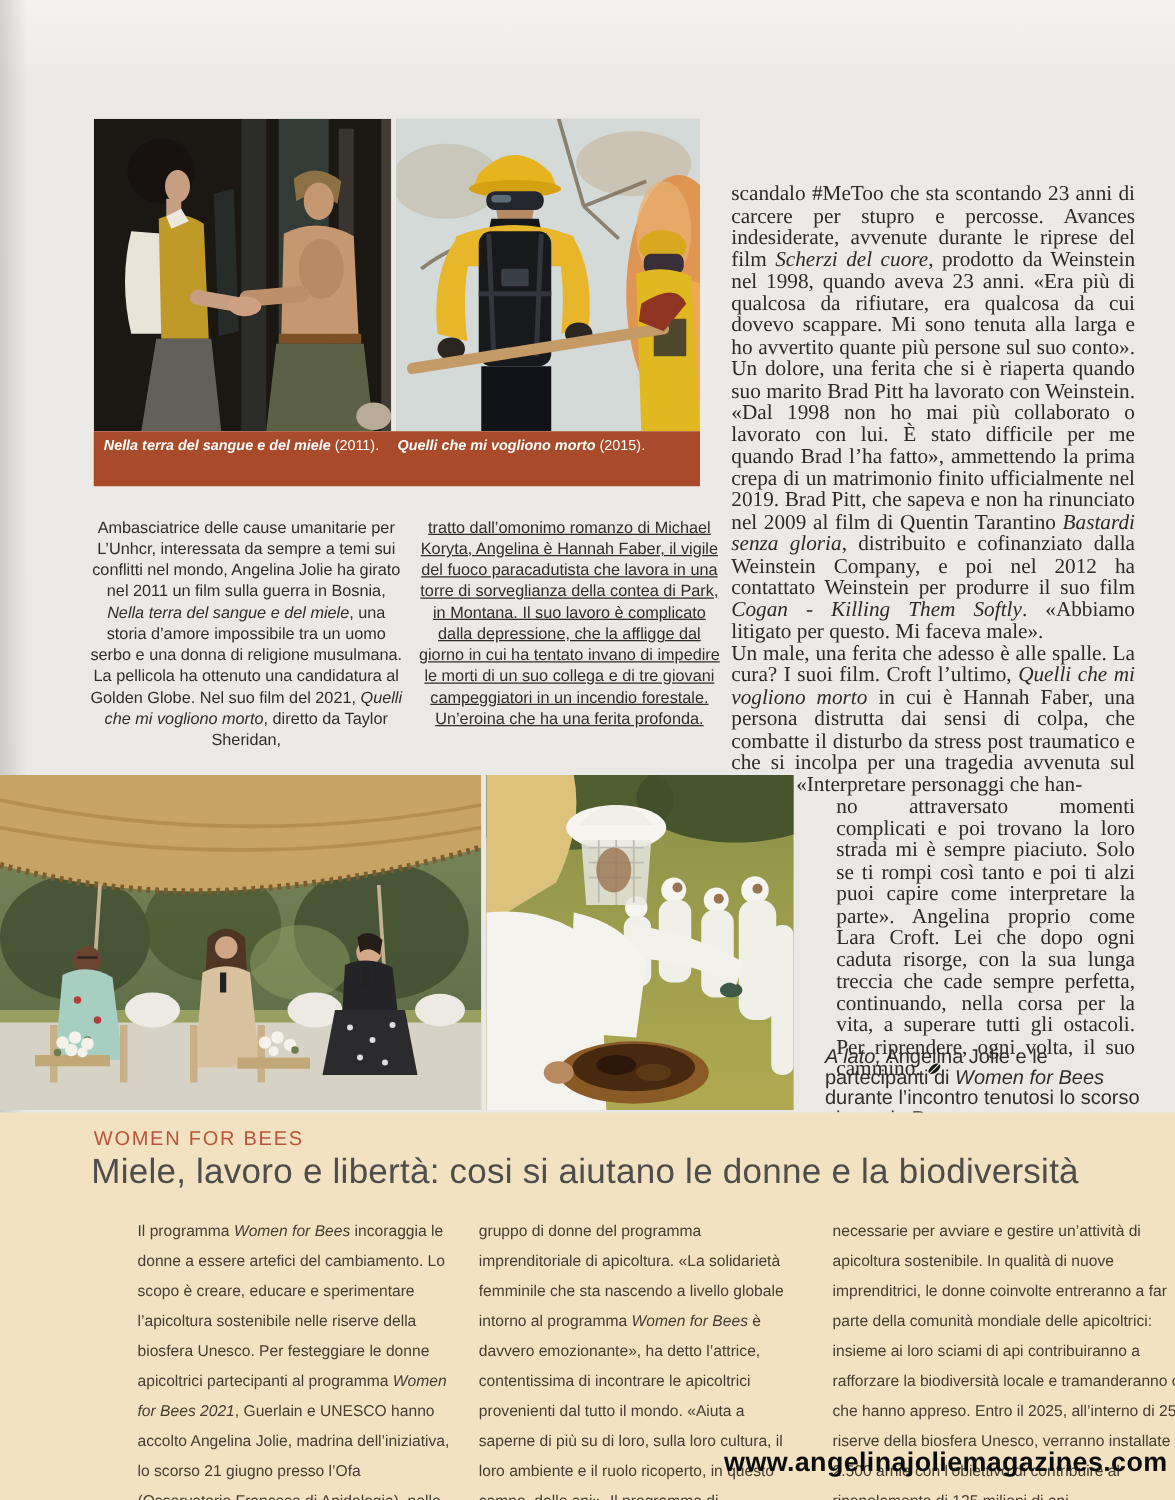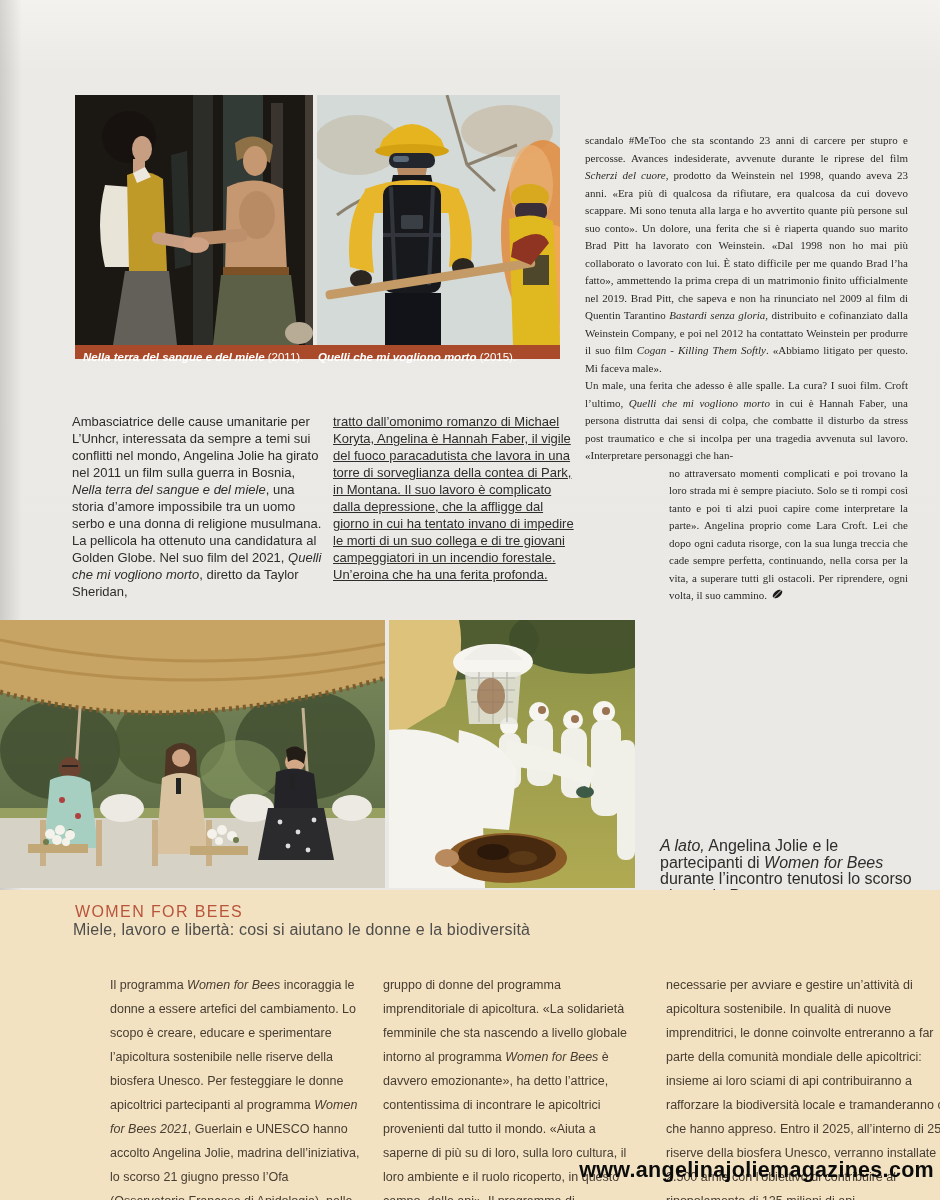--- a/index.html
+++ b/index.html
@@ -4,43 +4,43 @@
 <style>
   html,body{margin:0;padding:0;background:#6f6d6a;}
   .page{position:relative;width:940px;height:1200px;margin:0 auto;overflow:hidden;
         background:linear-gradient(#f3f2ef 0%,#ebeae7 6%,#e9e8e5 100%);
         font-family:"Liberation Sans",sans-serif;}
   .edge-shadow{position:absolute;left:0;top:0;bottom:0;width:22px;
         background:linear-gradient(90deg,rgba(55,50,45,.16),rgba(55,50,45,0));pointer-events:none;}
   .photo{position:absolute;overflow:hidden;background:#ccc;}
   .photo svg{display:block;width:100%;height:100%;}
   
-  .caption-band{position:absolute;left:75px;top:345px;width:485px;height:14px;background:#a94a2a;color:#fff;}
+  .caption-band{position:absolute;left:75px;top:345px;width:485px;height:44px;background:#a94a2a;color:#fff;}
   .caption-band .cap{position:absolute;top:6px;font-size:11.5px;font-weight:bold;white-space:nowrap;}
   .cap-title{font-style:italic;}
   .cap-year{font-style:normal;font-weight:normal;}
   .headline{position:absolute;left:72px;top:372px;font-size:23.5px;letter-spacing:2.2px;color:#8f9499;font-weight:300;}
   
-  .cond{font-size:13px;line-height:17px;color:#2e2d2b;}
+  .cond{font-size:13px;line-height:17px;color:#2e2d2b;text-align:center;}
   .col1{position:absolute;left:72px;top:413px;width:250px;}
   .col2{position:absolute;left:333px;top:413px;width:245px;text-decoration:underline;}
   .it{font-style:italic;}
   
-  .serif-col{position:absolute;left:585px;top:132px;width:323px;
-        font-family:"Liberation Serif","DejaVu Serif",serif;font-size:11px;line-height:17.5px;
+  .serif-col{position:absolute;left:585px;top:146px;width:323px;
+        font-family:"Liberation Serif","DejaVu Serif",serif;font-size:17px;line-height:17.5px;
         color:#2b2a28;text-align:justify;}
   .serif-col .para{margin:0;}
   .serif-col .indent{margin-left:84px;}
   .leaf{display:inline-block;width:13px;height:12px;vertical-align:-1px;margin-left:4px;}
   
   .mid-caption{position:absolute;left:660px;top:838px;width:252px;font-size:16px;line-height:16.5px;color:#2e2d2b;}
   
   .beige{position:absolute;left:0;top:890px;width:940px;height:310px;background:#f2e2c1;}
   .kicker{position:absolute;left:75px;top:13px;font-size:16px;letter-spacing:1.4px;color:#b9543b;}
-  .bees-title{position:absolute;left:73px;top:31px;font-size:16px;color:#4e4d4b;letter-spacing:.2px;font-weight:300;}
+  .bees-title{position:absolute;left:73px;top:31px;font-size:28px;color:#4e4d4b;letter-spacing:.2px;font-weight:300;}
   .bcol{position:absolute;top:83px;font-size:12.5px;line-height:24px;color:#463c32;margin-left:38px;}
   .bcol1{left:72px;width:255px;}
   .bcol2{left:345px;width:256px;}
   .bcol3{left:628px;width:290px;}
   .watermark{position:absolute;right:6px;top:268px;font-size:21.5px;font-weight:bold;color:#0c0c0c;letter-spacing:.3px;margin-left:48px;}
 </style>
 </head>
 <body>
 
 <div class="page">

